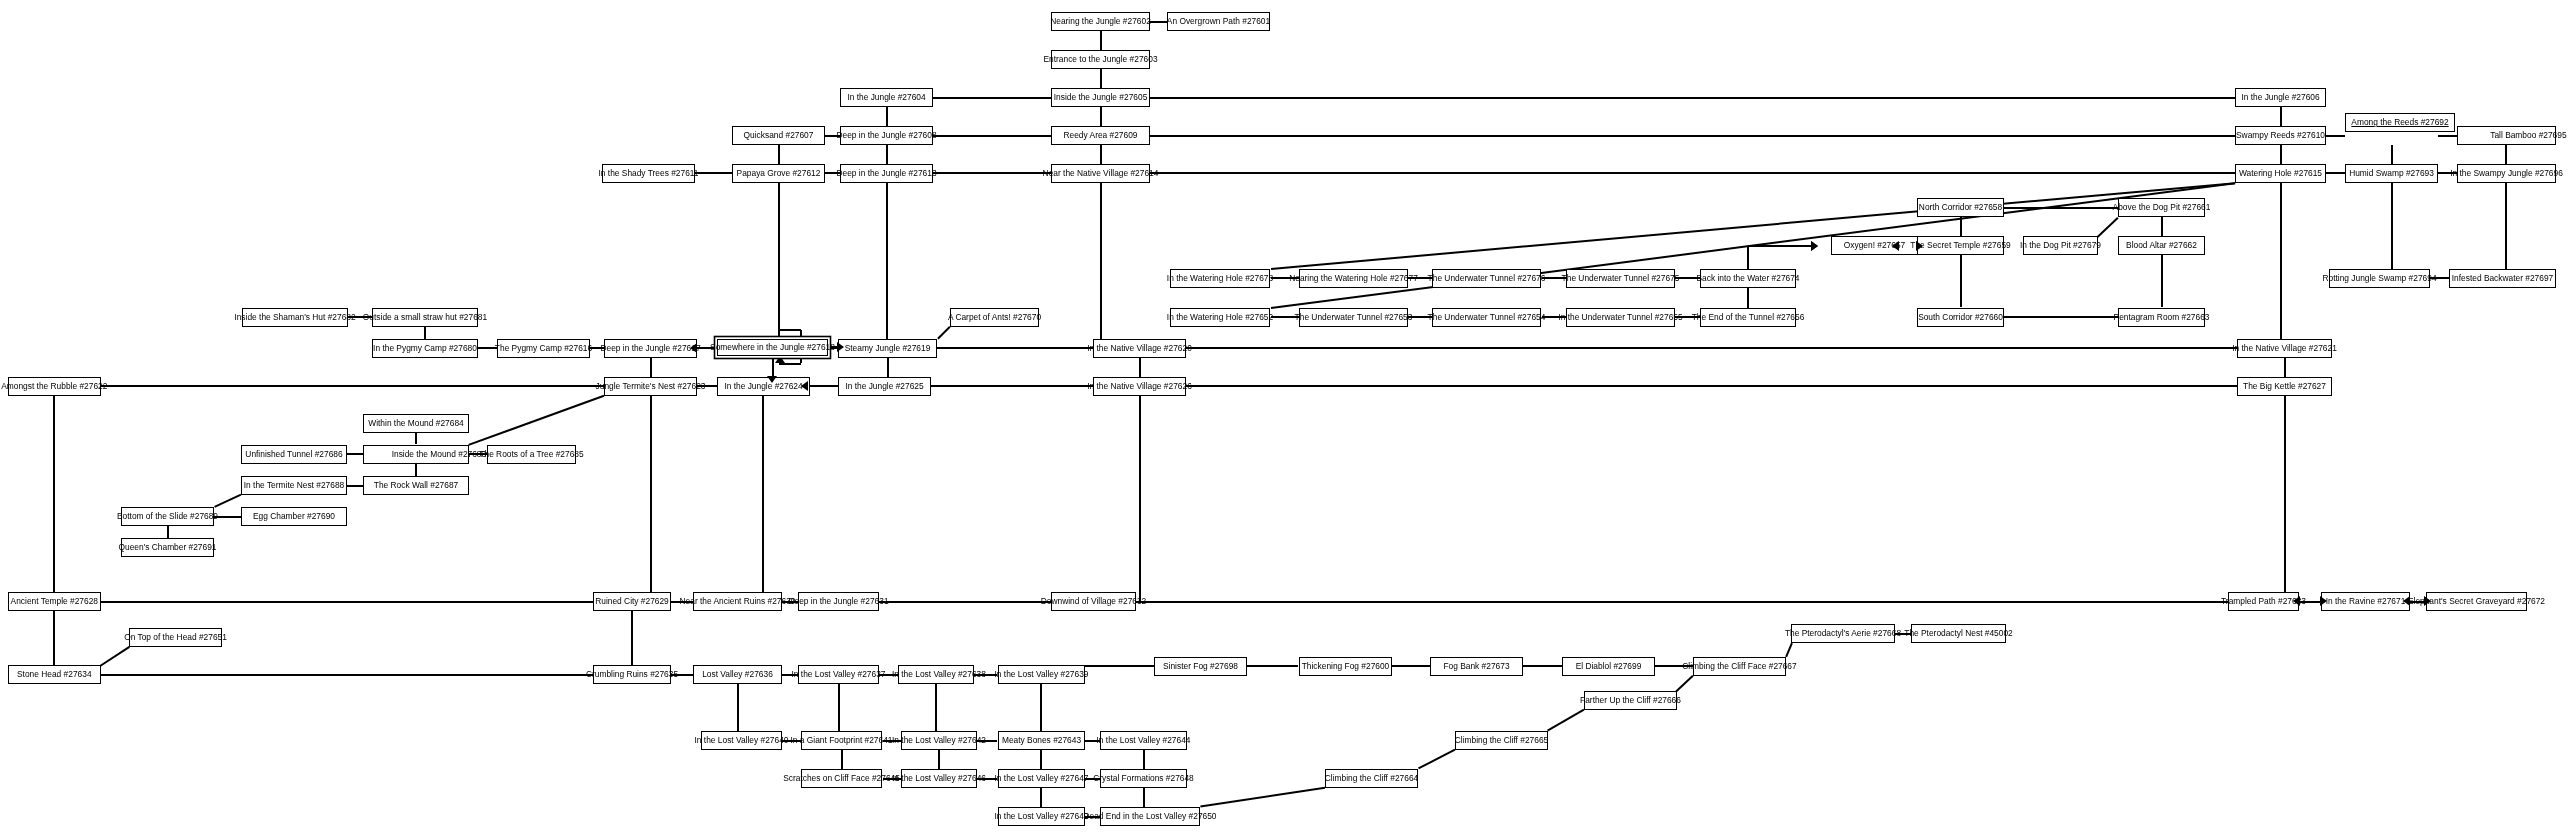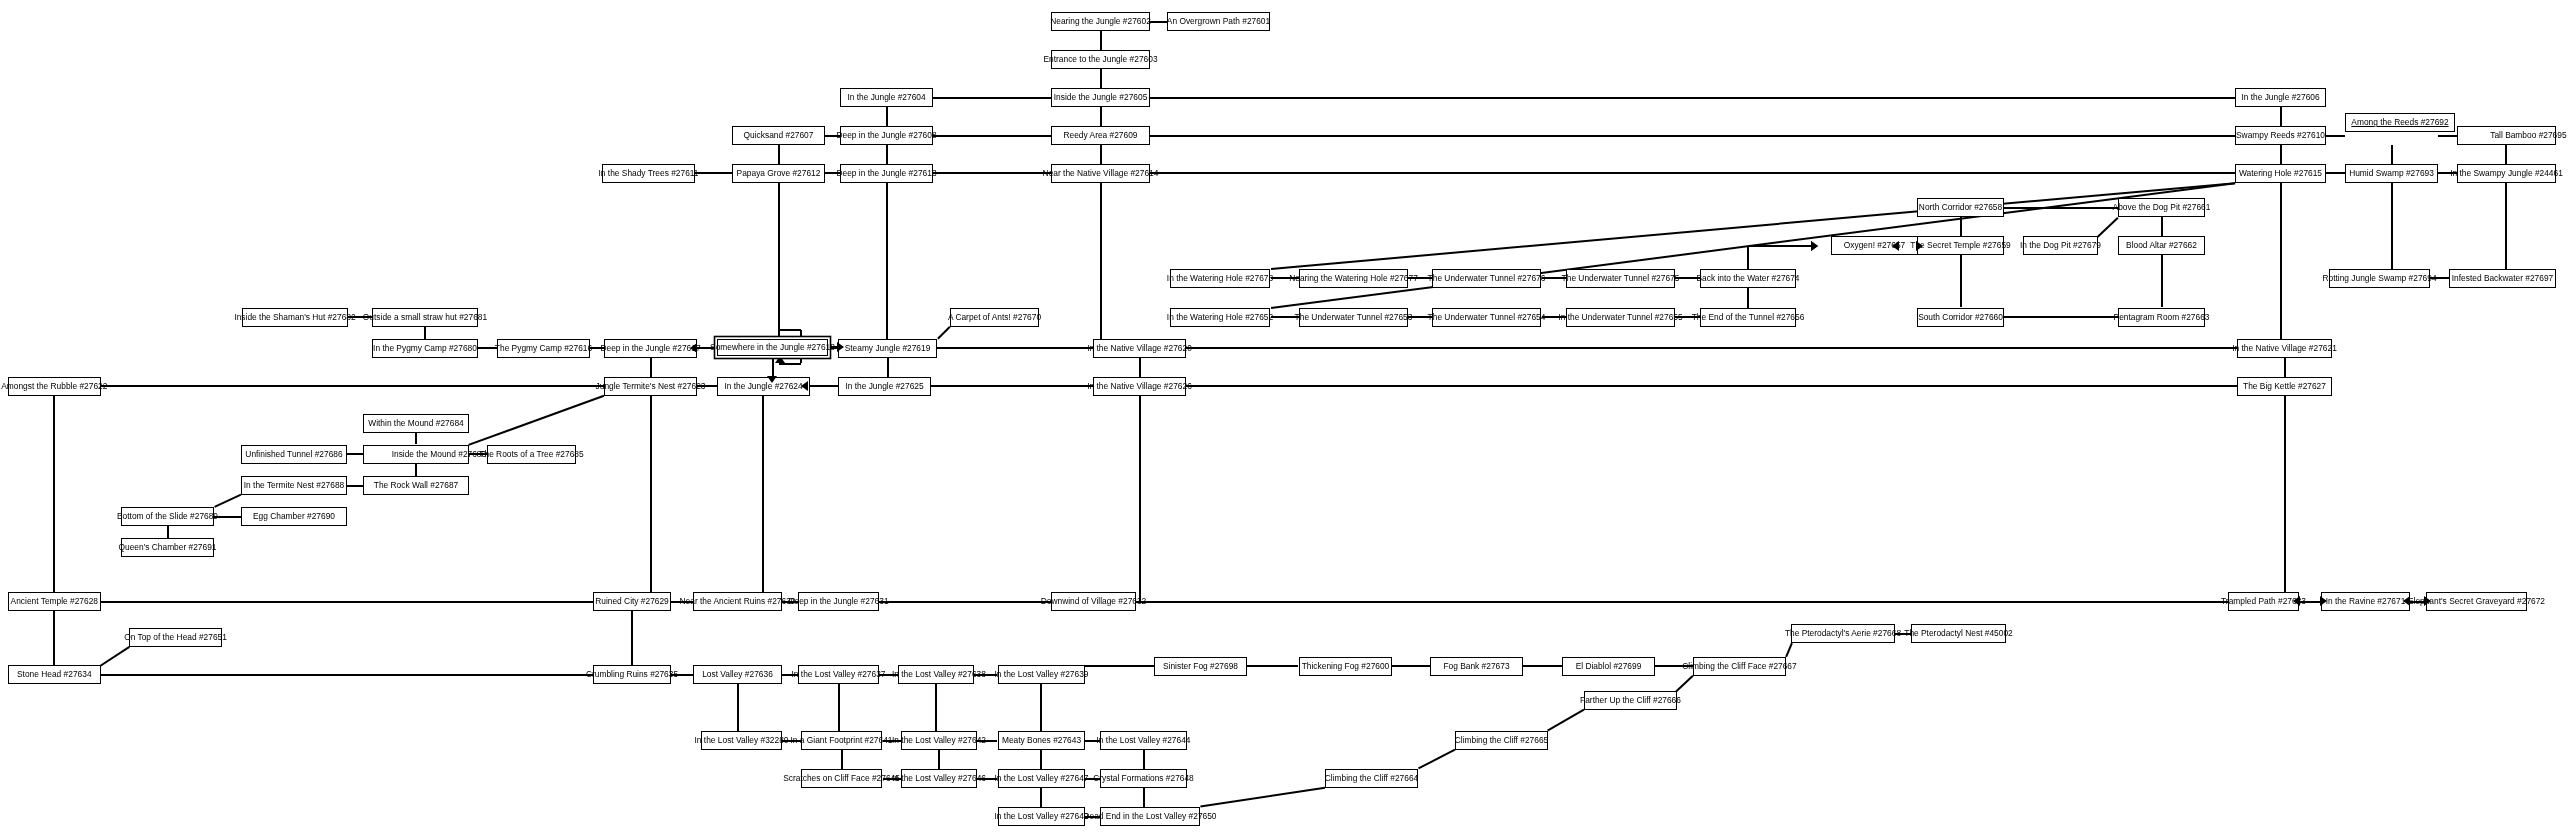--- a/index.html
+++ b/index.html
@@ -243,21 +243,21 @@
       <div class="node" style="left: 1051px; top: 164px; width: 99px; height: 19px;">
         <span>Near the Native Village #27614</span>
       </div>
       <div class="node" style="left: 2235px; top: 164px; width: 91px; height: 19px;">
         <span>Watering Hole #27615</span>
       </div>
       <div class="node" style="left: 2345px; top: 164px; width: 93px; height: 19px;">
         <span>Humid Swamp #27693</span>
       </div>
       <div class="node" style="left: 2457px; top: 164px; width: 99px; height: 19px;">
-        <span>In the Swampy Jungle #24461</span>
+        <span>In the Swampy Jungle #27696</span>
       </div>
       <div class="node" style="left: 1917px; top: 198px; width: 87px; height: 19px;">
         <span>North Corridor #27658</span>
       </div>
       <div class="node" style="left: 2118px; top: 198px; width: 87px; height: 19px;">
         <span>Above the Dog Pit #27661</span>
       </div>
       <div class="node" style="left: 1811px; top: 236px; width: 87px; height: 19px; margin-left: 20px;">
         <span>Oxygen! #27657</span>
       </div>
@@ -450,21 +450,21 @@
       <div class="node" style="left: 898px; top: 665px; width: 76px; height: 19px; padding-left: 8px;">
         <span>In the Lost Valley #27638</span>
       </div>
       <div class="node" style="left: 998px; top: 665px; width: 87px; height: 19px;">
         <span>In the Lost Valley #27639</span>
       </div>
       <div class="node" style="left: 1584px; top: 691px; width: 93px; height: 19px;">
         <span>Farther Up the Cliff #27666</span>
       </div>
       <div class="node" style="left: 701px; top: 731px; width: 81px; height: 19px;">
-        <span>In the Lost Valley #32280</span>
+        <span>In the Lost Valley #27640</span>
       </div>
       <div class="node" style="left: 801px; top: 731px; width: 81px; height: 19px;">
         <span>In a Giant Footprint #27641</span>
       </div>
       <div class="node" style="left: 901px; top: 731px; width: 76px; height: 19px;">
         <span>In the Lost Valley #27642</span>
       </div>
       <div class="node" style="left: 998px; top: 731px; width: 87px; height: 19px;">
         <span>Meaty Bones #27643</span>
       </div>

